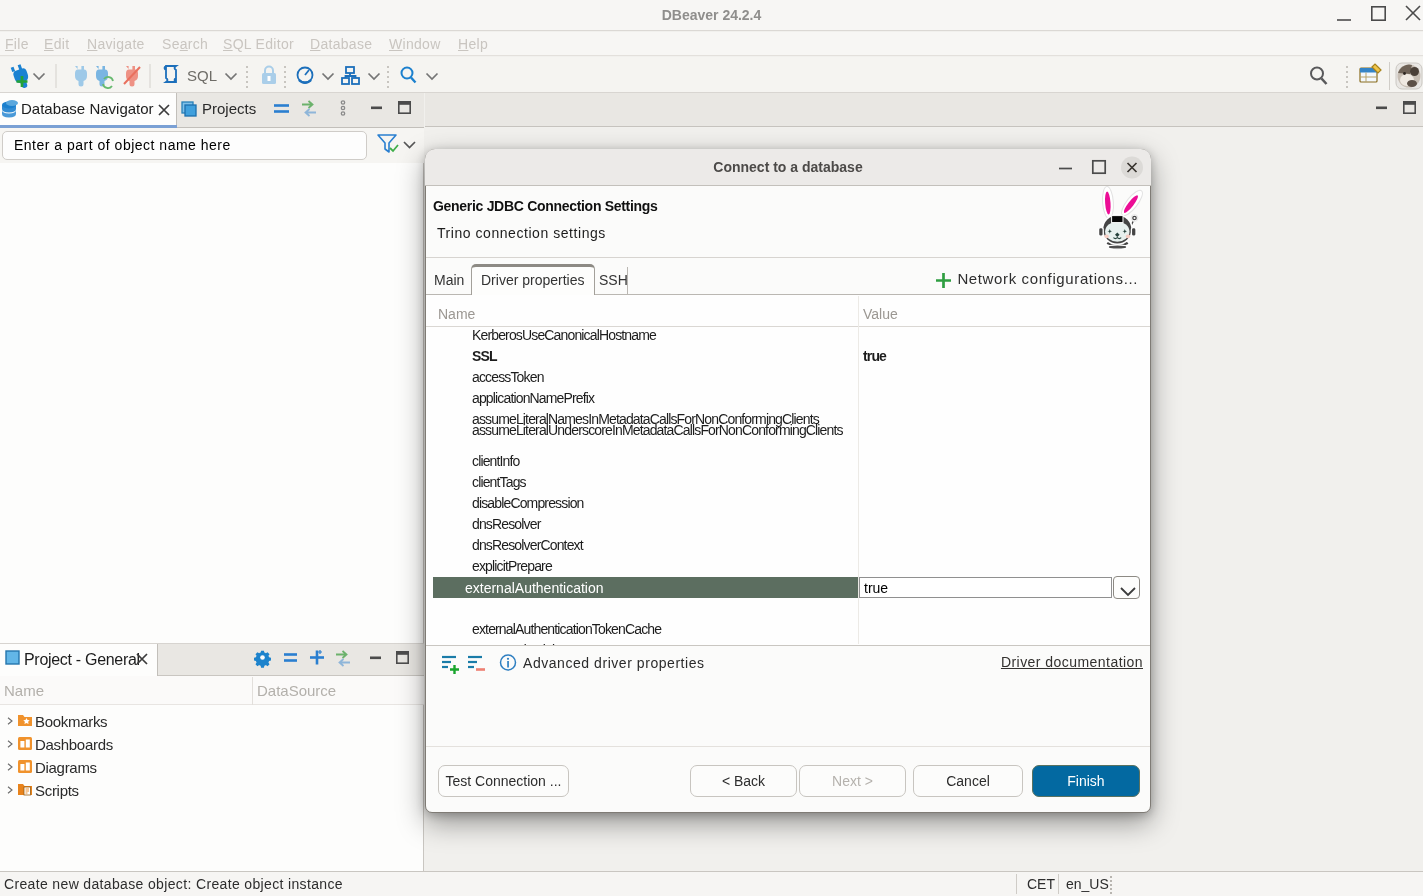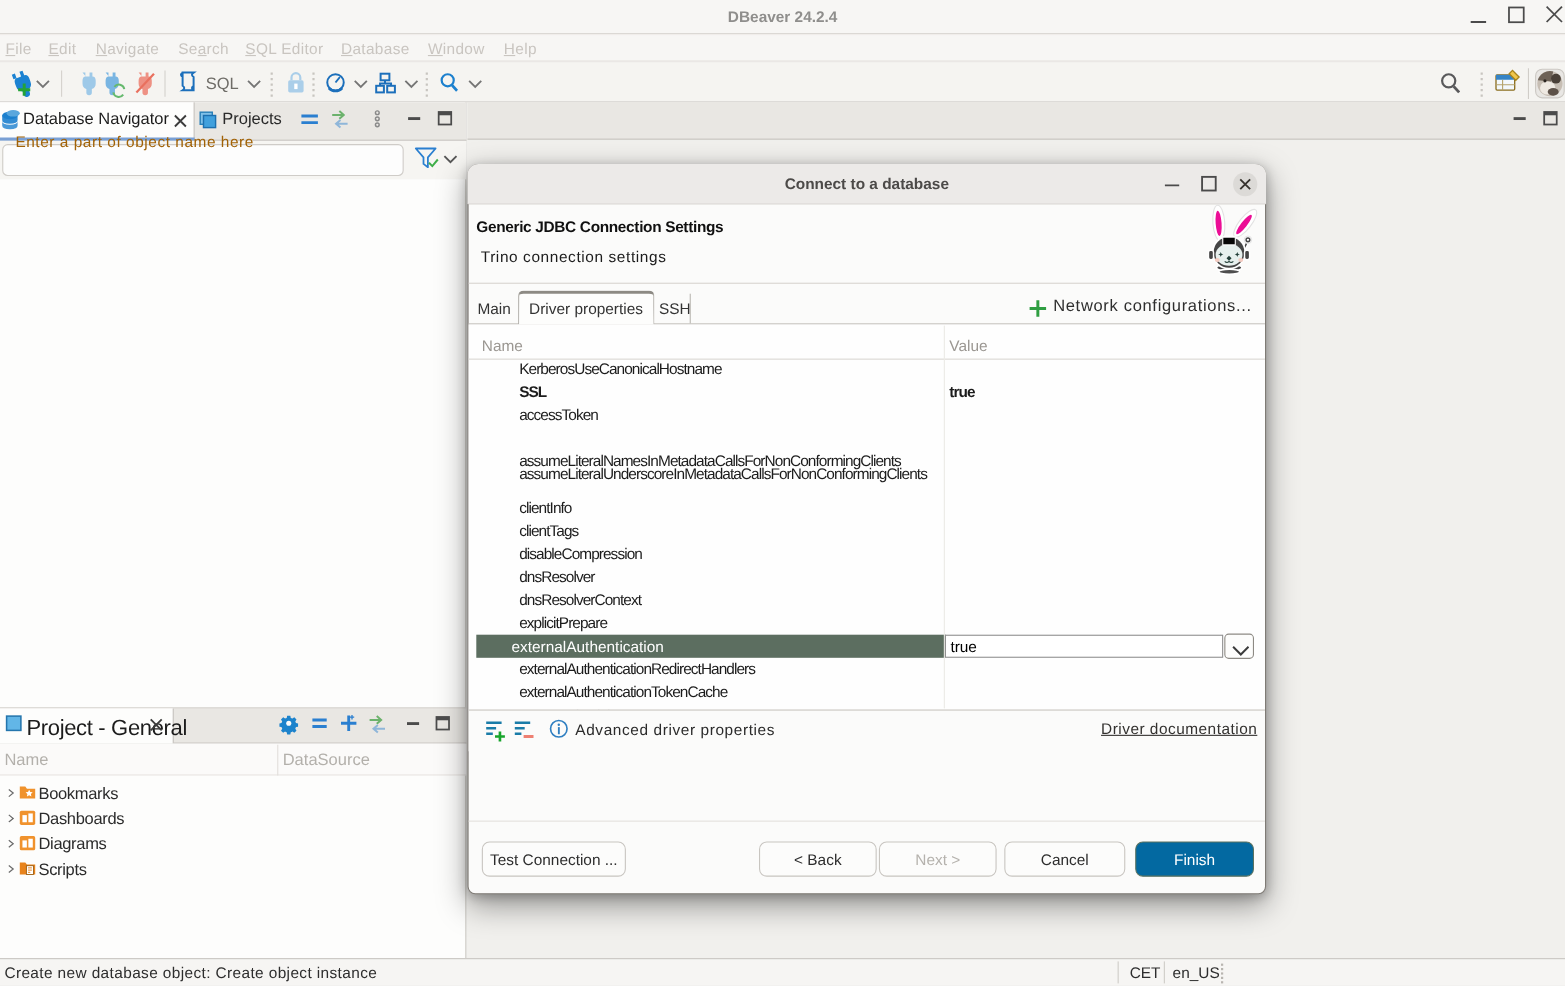--- a/index.html
+++ b/index.html
@@ -19,26 +19,26 @@
 
 
 #leftpanel { left:0; top:93px; width:424px; height:778px; background:#fdfdfc; border-right:1px solid #c9c6c1; }
 #ltabstrip { left:0; top:93px; width:424px; height:35px; background:#e9e7e3; border-bottom:1px solid #c2bfba; }
 #ltab1 { left:0; top:93px; width:177px; height:35px; background:#fdfdfc; border-right:1px solid #c2bfba; }
 #ltab1blue { left:0; top:125px; width:177px; height:3px; background:#7aa0d4; }
 #ltab1text { left:21px; top:100px; font-size:15px; color:#1c1c1c; position:absolute; }
 #ltab2text { left:202px; top:100px; font-size:15px; color:#2a2a2a; position:absolute; }
 #filterrow { left:0; top:128px; width:424px; height:35px; background:#f6f5f2; }
 #filterinput { left:2px; top:131px; width:365px; height:29px; background:#fdfdfd; border:1px solid #cfccc8; border-radius:5px; }
-#filterph { left:14px; top:121px; font-size:14px; color:#a16207; position:absolute; letter-spacing:0.5px; }
+#filterph { left:14px; top:137px; font-size:14px; color:#000000; position:absolute; letter-spacing:0.5px; }
 
 
 #btabstrip { left:0; top:643px; width:424px; height:33px; background:#e9e7e3; border-top:1px solid #d7d4d0; border-bottom:1px solid #c9c6c1; }
 #btab1 { left:0; top:644px; width:158px; height:32px; background:#fdfdfc; border-right:1px solid #c2bfba; }
-#btab1text { left:24px; top:651px; font-size:20px; color:#1c1c1c; position:absolute; letter-spacing:-0.3px; }
+#btab1text { left:24px; top:651px; font-size:16px; color:#1c1c1c; position:absolute; letter-spacing:-0.3px; }
 #bheader { left:0; top:676px; width:424px; height:29px; background:#fbfaf9; border-bottom:1px solid #e8e5e2; }
 .bhead { position:absolute; top:682px; font-size:15px; color:#b3b0ab; }
 .trow { position:absolute; left:0; width:424px; height:23px; }
 .trowtext { position:absolute; left:35px; top:3px; font-size:15px; color:#2b2b2b; letter-spacing:-0.3px; }
 .chev { position:absolute; left:6px; top:7px; width:8px; height:8px; }
 
 
 #edstrip { left:425px; top:93px; width:998px; height:34px; background:#e9e7e3; border-bottom:1px solid #c6c3be; }
 #edbody { left:425px; top:128px; width:998px; height:743px; background:#f1f0ed; }
 
@@ -158,20 +158,23 @@
   <div class="prow" style="top:29px;">
       <span>KerberosUseCanonicalHostname</span>
     </div>
   <div class="prow" style="top:50px; font-weight:bold;">
       <span>SSL</span>
       <span style="left:437px;">true</span>
     </div>
   <div class="prow" style="top:71px;">
       <span>accessToken</span>
     </div>
+  <div class="prow" style="top:92px;">
+      <span>applicationNamePrefix</span>
+    </div>
   <div class="prow" style="top:113px;">
       <span>assumeLiteralNamesInMetadataCallsForNonConformingClients</span>
     </div>
   <div class="prow" style="top:124px;">
       <span>assumeLiteralUnderscoreInMetadataCallsForNonConformingClients</span>
     </div>
   <div class="prow" style="top:155px;">
       <span>clientInfo</span>
     </div>
   <div class="prow" style="top:176px;">
@@ -188,23 +191,20 @@
     </div>
   <div class="prow" style="top:260px;">
       <span>explicitPrepare</span>
     </div>
   <div id="selrow" style="top:282px;"></div>
   <div id="selrowtext" style="top:285px;">externalAuthentication</div>
   <div id="valinput" style="top:282px;">
       <span>true</span>
     </div>
   <div id="valbtn" style="top:281px;"></div>
-  <div class="prow" style="top:302px;">
-      <span>externalAuthenticationRedirectHandlers</span>
-    </div>
   <div class="prow" style="top:323px;">
       <span>externalAuthenticationTokenCache</span>
     </div>
   <div class="prow" style="top:344px;">
       <span>extraCredentials</span>
     </div>
 </div>
 <div id="colline"></div>
 <div id="advrow"></div>
 <div id="advtext">Advanced driver properties</div>

